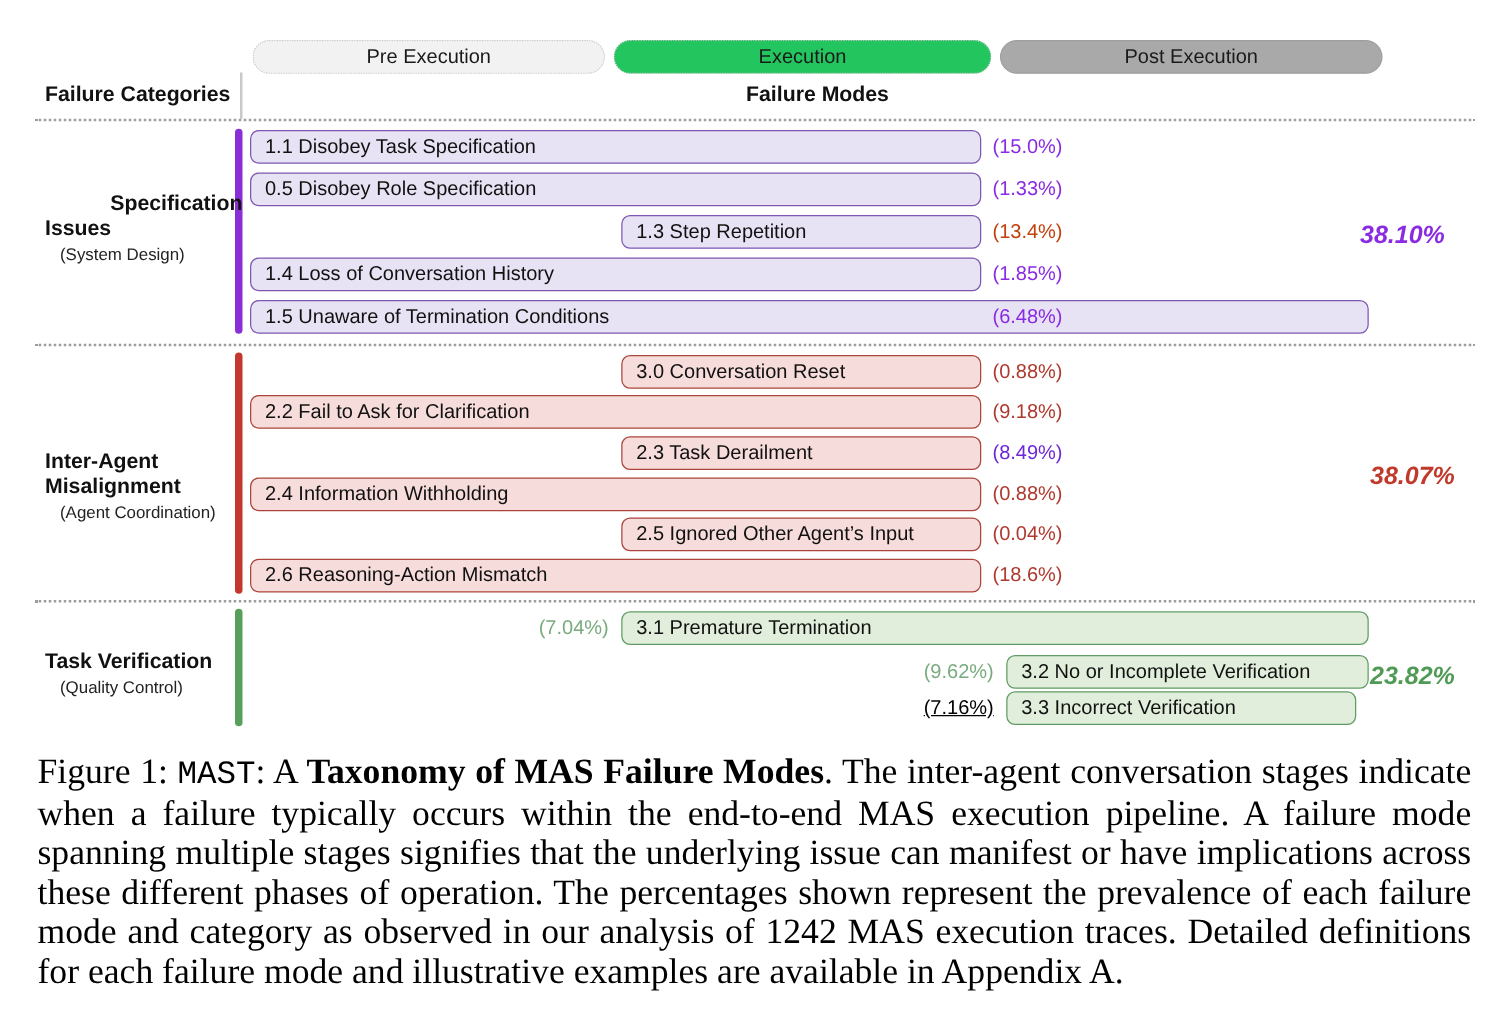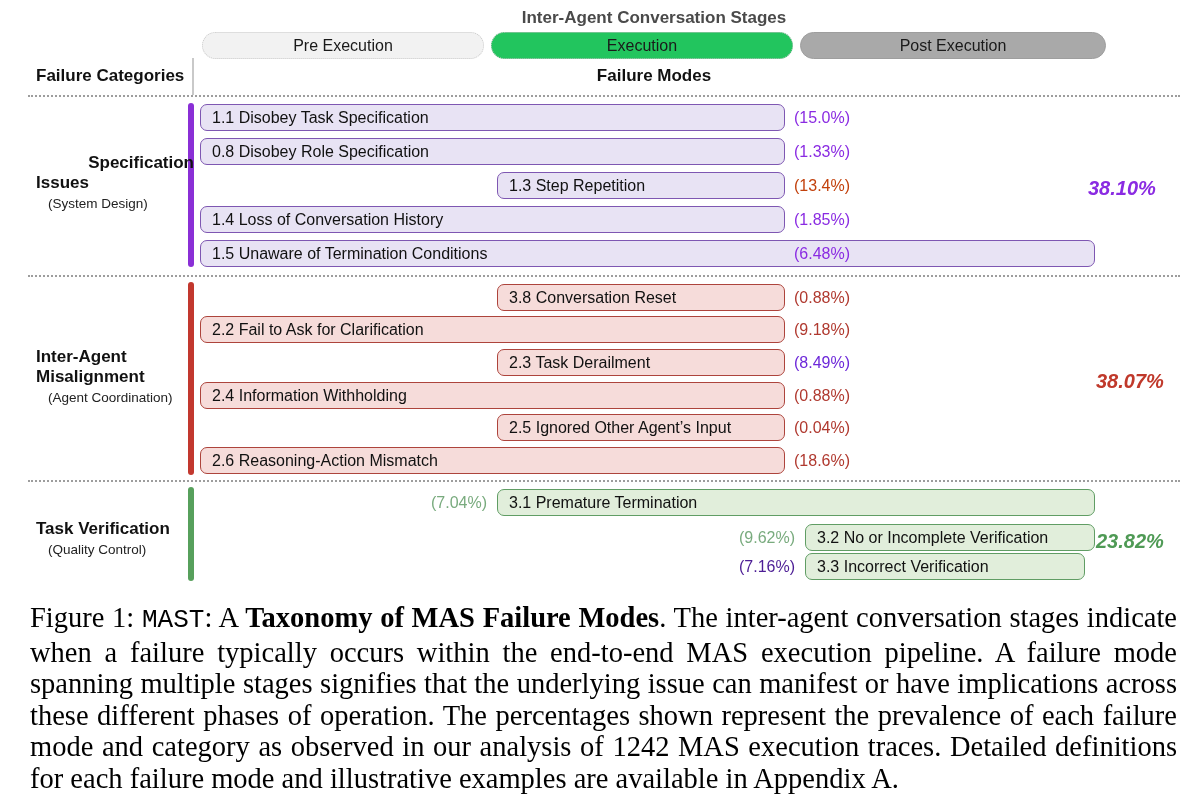--- a/index.html
+++ b/index.html
@@ -34,21 +34,20 @@
   .caption { left:30px; top:602px; width:1147px; margin:0;
     font-family:"Liberation Serif","DejaVu Serif",serif;
     font-size:28.5px; line-height:31.5px; color:#000; text-align:justify; }
   .caption .mono { font-family:"Liberation Mono","DejaVu Sans Mono",monospace; font-size:26px; }
 </style>
 </head>
 <body>
 
 <div class="fig">
 
-  <div class="abs stages-title">Inter-Agent Conversation Stages</div>
 
   <div class="abs pill pre" style="background: rgb(242, 242, 242);">Pre Execution</div>
   <div class="abs pill exec" style="background: #22c55e;">Execution</div>
   <div class="abs pill post" style="background: rgb(169, 169, 169);">Post Execution</div>
 
   <div class="abs fc-label">Failure Categories</div>
   <div class="abs v-div"></div>
   <div class="abs fm-label">Failure Modes</div>
 
   <div class="abs dots" style="top:95px"></div>
@@ -60,44 +59,44 @@
       <div class="abs cat-label" style="top: 153px;">
         <div class="abs cat-name" style="position: static; text-align: right;">Specification</div>
         <div class="abs cat-name" style="position: static;">Issues</div>
         <div class="abs cat-sub" style="position: static;">(System Design)</div>
       </div>
       <div class="abs bar" style="left: 200px; top: 104px; width: 585px; background: rgb(232, 227, 244); border-color: rgb(126, 87, 178);">
         <span>1.1 Disobey Task Specification</span>
       </div>
       <div class="abs pct" style="top: 104px; color: rgb(138, 43, 226); left: 794px;">(15.0%)</div>
       <div class="abs bar" style="left: 200px; top: 138px; width: 585px; background: rgb(232, 227, 244); border-color: rgb(126, 87, 178);">
-        <span>0.8 Disobey Role Specification</span>
+        <span>0.5 Disobey Role Specification</span>
       </div>
       <div class="abs pct" style="top: 138px; color: rgb(138, 43, 226); left: 794px;">(1.33%)</div>
       <div class="abs bar" style="left: 497px; top: 172px; width: 288px; background: rgb(232, 227, 244); border-color: rgb(126, 87, 178);">
         <span>1.3 Step Repetition</span>
       </div>
       <div class="abs pct" style="top: 172px; color: #c2410c; left: 794px;">(13.4%)</div>
       <div class="abs bar" style="left: 200px; top: 206px; width: 585px; background: rgb(232, 227, 244); border-color: rgb(126, 87, 178);">
         <span>1.4 Loss of Conversation History</span>
       </div>
       <div class="abs pct" style="top: 206px; color: rgb(138, 43, 226); left: 794px;">(1.85%)</div>
       <div class="abs bar" style="left: 200px; top: 240px; width: 895px; background: rgb(232, 227, 244); border-color: rgb(126, 87, 178);">
         <span>1.5 Unaware of Termination Conditions</span>
       </div>
       <div class="abs pct" style="top: 240px; color: rgb(138, 43, 226); left: 794px;">(6.48%)</div>
       <div class="abs total" style="left: 1088px; top: 177px; color: rgb(138, 43, 226);">38.10%</div>
       <div class="abs strip" style="left: 188px; top: 282px; height: 193px; background: rgb(194, 56, 46);"></div>
-      <div class="abs cat-label" style="top: 347px;">
+      <div class="abs cat-label" style="top: 359px;">
         <div class="abs cat-name" style="position: static;">Inter-Agent</div>
         <div class="abs cat-name" style="position: static;">Misalignment</div>
         <div class="abs cat-sub" style="position: static;">(Agent Coordination)</div>
       </div>
       <div class="abs bar" style="left: 497px; top: 284px; width: 288px; background: rgb(246, 220, 218); border-color: rgb(173, 68, 60);">
-        <span>3.8 Conversation Reset</span>
+        <span>3.0 Conversation Reset</span>
       </div>
       <div class="abs pct" style="top: 284px; color: rgb(176, 57, 47); left: 794px;">(0.88%)</div>
       <div class="abs bar" style="left: 200px; top: 316px; width: 585px; background: rgb(246, 220, 218); border-color: rgb(173, 68, 60);">
         <span>2.2 Fail to Ask for Clarification</span>
       </div>
       <div class="abs pct" style="top: 316px; color: rgb(176, 57, 47); left: 794px;">(9.18%)</div>
       <div class="abs bar" style="left: 497px; top: 349px; width: 288px; background: rgb(246, 220, 218); border-color: rgb(173, 68, 60);">
         <span>2.3 Task Derailment</span>
       </div>
       <div class="abs pct" style="top: 349px; color: #6d28d9; left: 794px;">(8.49%)</div>
@@ -123,18 +122,18 @@
         <span>3.1  Premature Termination</span>
       </div>
       <div class="abs pct r-align" style="top: 489px; color: rgb(121, 171, 126); right: 713px;">(7.04%)</div>
       <div class="abs bar" style="left: 805px; top: 524px; width: 290px; background: rgb(225, 238, 219); border-color: rgb(96, 157, 100);">
         <span>3.2 No or Incomplete Verification</span>
       </div>
       <div class="abs pct r-align" style="top: 524px; color: rgb(121, 171, 126); right: 405px;">(9.62%)</div>
       <div class="abs bar" style="left: 805px; top: 553px; width: 280px; background: rgb(225, 238, 219); border-color: rgb(96, 157, 100);">
         <span>3.3 Incorrect Verification</span>
       </div>
-      <div class="abs pct r-align" style="top: 553px; color: #4c1d95; right: 405px;">(7.16%)</div>
+      <div class="abs pct r-align" style="top: 553px; color: #000000; right: 405px; text-decoration: underline;">(7.16%)</div>
       <div class="abs total" style="left: 1096px; top: 530px; color: rgb(79, 154, 85);">23.82%</div>
     </div>
 
   <p class="abs caption"><span>Figure 1: </span><span class="mono">MAST</span><span>: A </span><b>Taxonomy of MAS Failure Modes</b><span>. The inter-agent conversation stages indicate when a failure typically occurs within the end-to-end MAS execution pipeline. A failure mode spanning multiple stages signifies that the underlying issue can manifest or have implications across these different phases of operation. The percentages shown represent the prevalence of each failure mode and category as observed in our analysis of 1242 MAS execution traces. Detailed definitions for each failure mode and illustrative examples are available in Appendix A.</span></p>
 </div>
 
 </body></html>

